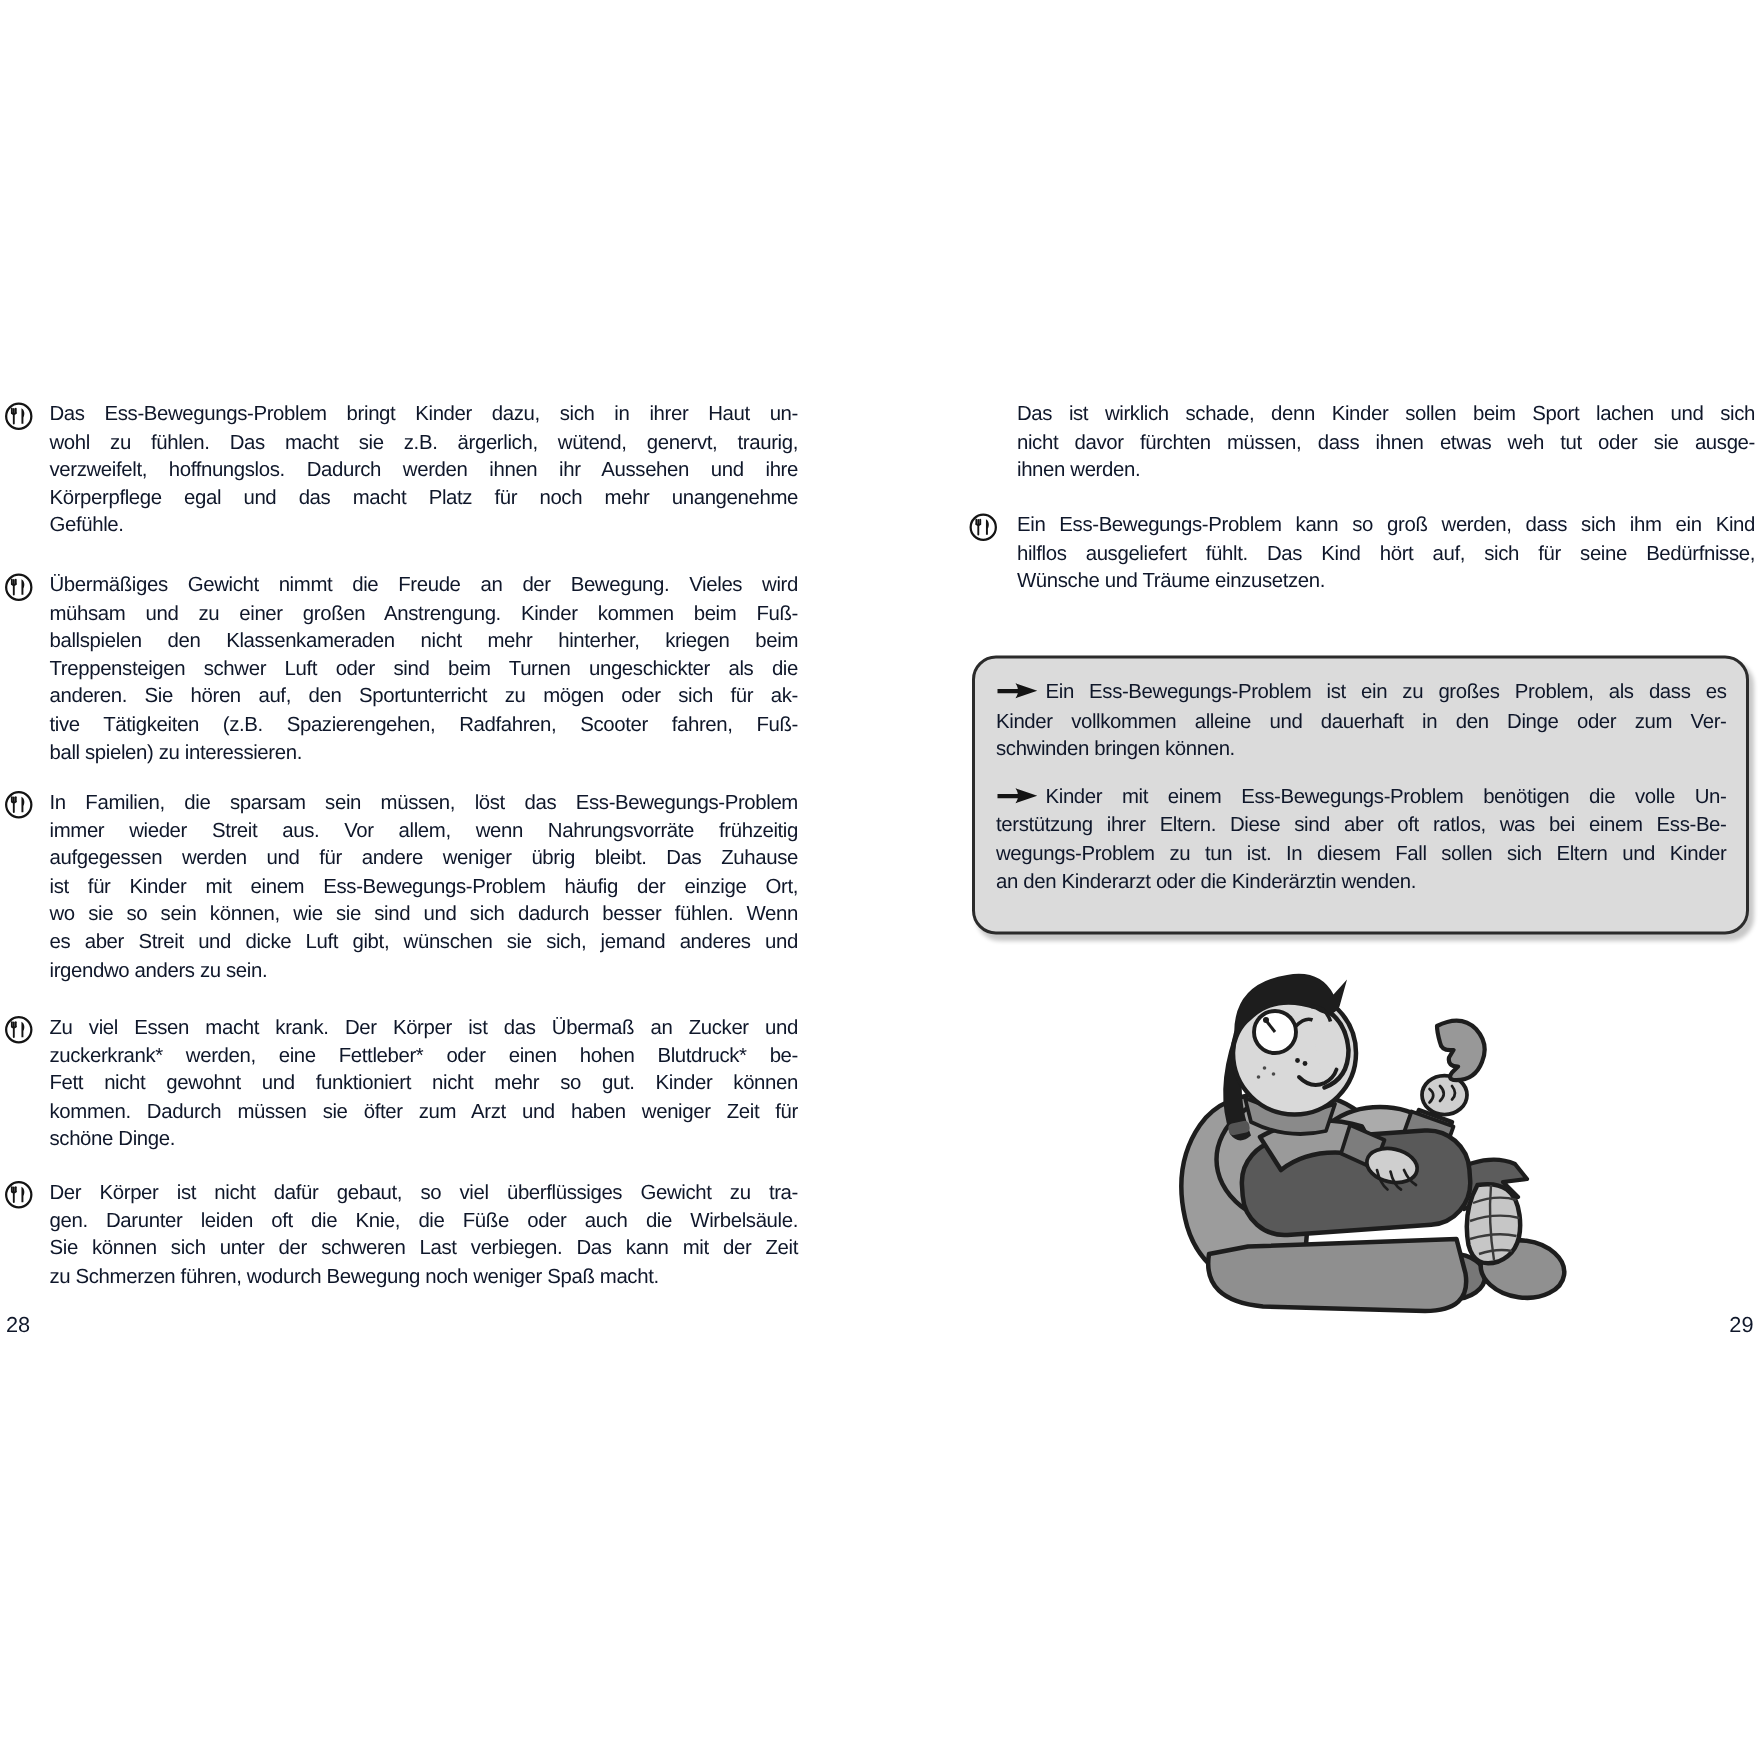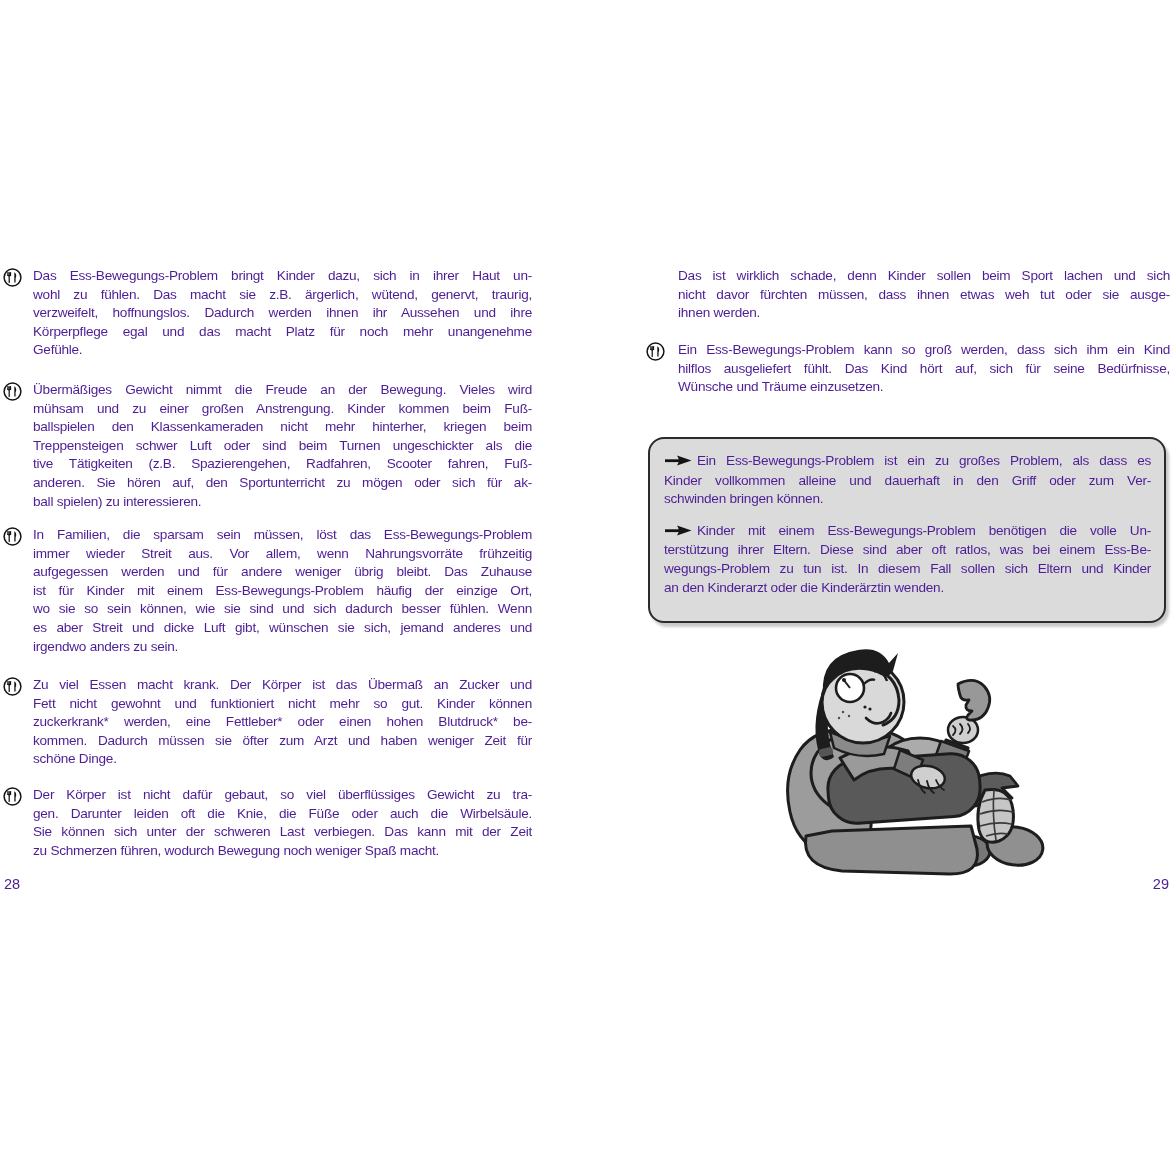--- a/index.html
+++ b/index.html
@@ -1,18 +1,18 @@
 <!DOCTYPE html>
 <html><head>
 <meta charset="utf-8">
 <style>
   html,body{margin:0;padding:0;background:#fff;}
   #page{
     position:relative;width:1176px;height:1176px;background:#ffffff;overflow:hidden;
-    font-family:"Liberation Sans",sans-serif;color:#4c1d95;
+    font-family:"Liberation Sans",sans-serif;color:#0f172a;
     font-size:13.6px;line-height:18.6px;letter-spacing:-0.25px;
   }
   .para{position:absolute;box-sizing:border-box;}
   .para.left{left:3px;width:529px;padding-left:30px;}
   .para.right{left:646px;width:524px;padding-left:32px;}
   .pg-icon{position:absolute;left:0;top:1px;width:19px;height:19px;}
   .tline{text-align:justify;text-align-last:justify;text-justify:inter-word;}
   .tline.last{text-align-last:left;}
   .summary-box{
     position:absolute;left:648px;top:437px;width:518px;height:186px;
@@ -66,22 +66,22 @@
             <path d="M4.9 7.4 Q6.2 8.6 7.5 7.4"></path>
           </g>
           <path d="M11.3 4.2 c2 0.9 2.5 4 1.3 6.1 l0 4.2 h-1.3 z" fill="#141414"></path>
         </svg>
     </span>
     <div>
         <div class="tline">Übermäßiges Gewicht nimmt die Freude an der Bewegung. Vieles wird</div>
         <div class="tline">mühsam und zu einer großen Anstrengung. Kinder kommen beim Fuß-</div>
         <div class="tline">ballspielen den Klassenkameraden nicht mehr hinterher, kriegen beim</div>
         <div class="tline">Treppensteigen schwer Luft oder sind beim Turnen ungeschickter als die</div>
+        <div class="tline">anderen. Sie hören auf, den Sportunterricht zu mögen oder sich für ak-</div>
         <div class="tline">tive Tätigkeiten (z.B. Spazierengehen, Radfahren, Scooter fahren, Fuß-</div>
-        <div class="tline">anderen. Sie hören auf, den Sportunterricht zu mögen oder sich für ak-</div>
         <div class="tline last">ball spielen) zu interessieren.</div>
       </div>
   </div>
 
   <div class="para left" style="top:526px">
     <span class="pg-icon">
       <svg width="19" height="19" viewBox="0 0 19 19">
           <circle cx="9.5" cy="9.5" r="8.4" fill="#fff" stroke="#141414" stroke-width="1.5"></circle>
           <g stroke="#141414" stroke-width="1.25" stroke-linecap="round" fill="none">
             <path d="M4.9 4.5 V7.4"></path>
@@ -111,22 +111,22 @@
             <path d="M4.9 4.5 V7.4"></path>
             <path d="M7.5 4.5 V7.4"></path>
             <path d="M6.2 4.7 V14.4"></path>
             <path d="M4.9 7.4 Q6.2 8.6 7.5 7.4"></path>
           </g>
           <path d="M11.3 4.2 c2 0.9 2.5 4 1.3 6.1 l0 4.2 h-1.3 z" fill="#141414"></path>
         </svg>
     </span>
     <div>
         <div class="tline">Zu viel Essen macht krank. Der Körper ist das Übermaß an Zucker und</div>
+        <div class="tline">zuckerkrank* werden, eine Fettleber* oder einen hohen Blutdruck* be-</div>
         <div class="tline">Fett nicht gewohnt und funktioniert nicht mehr so gut. Kinder können</div>
-        <div class="tline">zuckerkrank* werden, eine Fettleber* oder einen hohen Blutdruck* be-</div>
         <div class="tline">kommen. Dadurch müssen sie öfter zum Arzt und haben weniger Zeit für</div>
         <div class="tline last">schöne Dinge.</div>
       </div>
   </div>
 
   <div class="para left" style="top:786px">
     <span class="pg-icon">
       <svg width="19" height="19" viewBox="0 0 19 19">
           <circle cx="9.5" cy="9.5" r="8.4" fill="#fff" stroke="#141414" stroke-width="1.5"></circle>
           <g stroke="#141414" stroke-width="1.25" stroke-linecap="round" fill="none">
@@ -175,21 +175,21 @@
         <div class="tline last">Wünsche und Träume einzusetzen.</div>
       </div>
   </div>
 
   <div class="summary-box">
     <div class="boxpara">
         <div class="tline"><span class="arrow-icon"><svg width="28" height="11" viewBox="0 0 28 11">
               <path d="M1 5.7 H16" stroke="#141414" stroke-width="2.8" fill="none"></path>
               <path d="M13 0.5 L27.5 5.5 L13 10.5 Q16.5 5.5 13 0.5 Z" fill="#141414"></path>
             </svg></span>Ein Ess-Bewegungs-Problem ist ein zu großes Problem, als dass es</div>
-        <div class="tline">Kinder vollkommen alleine und dauerhaft in den Griff oder zum Ver-</div>
+        <div class="tline">Kinder vollkommen alleine und dauerhaft in den Dinge oder zum Ver-</div>
         <div class="tline last">schwinden bringen können.</div>
       </div>
     <div class="boxpara">
         <div class="tline"><span class="arrow-icon"><svg width="28" height="11" viewBox="0 0 28 11">
               <path d="M1 5.7 H16" stroke="#141414" stroke-width="2.8" fill="none"></path>
               <path d="M13 0.5 L27.5 5.5 L13 10.5 Q16.5 5.5 13 0.5 Z" fill="#141414"></path>
             </svg></span>Kinder mit einem Ess-Bewegungs-Problem benötigen die volle Un-</div>
         <div class="tline">terstützung ihrer Eltern. Diese sind aber oft ratlos, was bei einem Ess-Be-</div>
         <div class="tline">wegungs-Problem zu tun ist. In diesem Fall sollen sich Eltern und Kinder</div>
         <div class="tline last">an den Kinderarzt oder die Kinderärztin wenden.</div>

